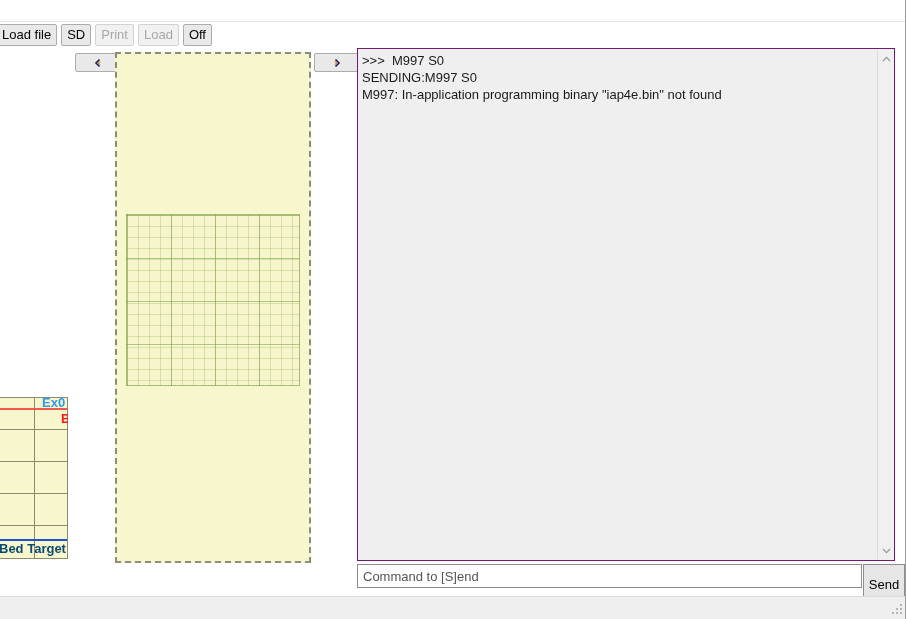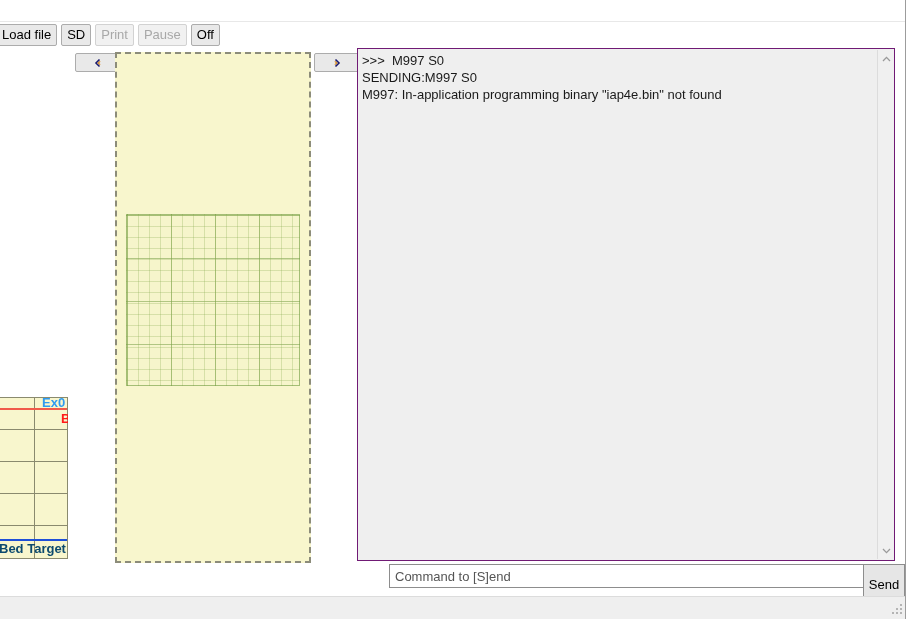--- a/index.html
+++ b/index.html
@@ -235,21 +235,20 @@
     left: 0; top: 0;
     width: 505px; height: 24px;
     background: #ffffff;
     border: 1px solid #8d8d8d;
     box-sizing: border-box;
     font-family: "Liberation Sans", sans-serif;
     font-size: 13px;
     color: #555555;
     padding: 0 5px;
     outline: none;
-    margin-left: 32px;
   }
   .cmd-input::placeholder { color: #555555; opacity: 1; }
   .send-btn {
     position: absolute;
     left: 506px; top: 0;
     width: 42px; height: 40px;
     background: #e6e6e6;
     border: 1px solid #8d8d8d;
     box-sizing: border-box;
     font-family: "Liberation Sans", sans-serif;
@@ -292,21 +291,21 @@
 <body>
 
 <div class="app">
 
   <div class="top-gap"></div>
 
   <div class="toolbar">
     <button class="tb-btn first">Load file</button>
     <button class="tb-btn">SD</button>
     <button class="tb-btn disabled">Print</button>
-    <button class="tb-btn disabled">Pause</button>
+    <button class="tb-btn disabled">Load</button>
     <button class="tb-btn">Off</button>
   </div>
 
   <div class="body-row">
 
     <div class="graph-clip">
       <div class="graph-inner">
 
         <div class="gl-v" style="left:165px;"></div>
         <div class="gl-h" style="top:31px;"></div>

